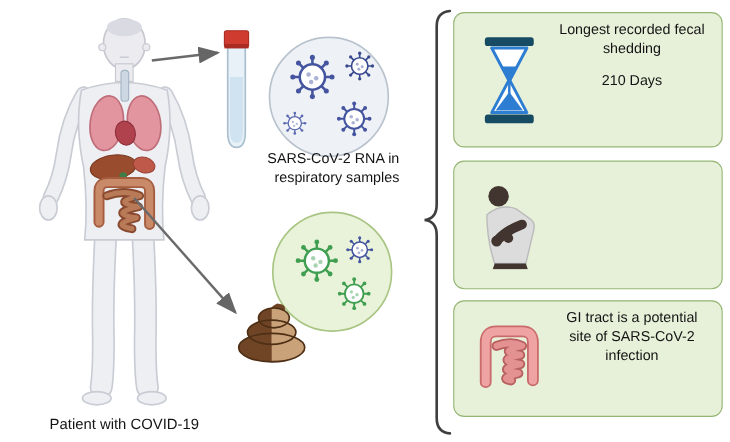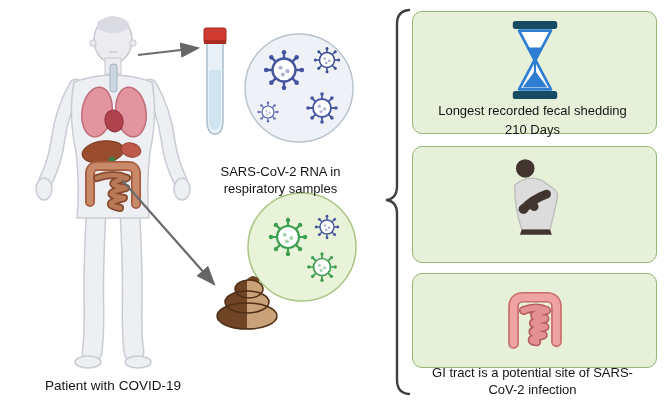--- a/index.html
+++ b/index.html
@@ -5,25 +5,25 @@
   html,body{margin:0;padding:0}
   .canvas{
     position:relative;width:664px;height:402px;background:#ffffff;
     font-family:"Liberation Sans",sans-serif;overflow:hidden;
   }
   .scene{position:absolute;left:0;top:0}
   .label{position:absolute;text-align:center;font-size:13px;color:#141414;line-height:1.28}
   .finding-box{
     position:absolute;left:412px;width:245px;box-sizing:border-box;
     background:#e7f1d9;border:1.5px solid #94b573;border-radius:10px;
-    display:flex;align-items:center;padding:6px 8px;flex-direction:column;
+    display:flex;padding:6px 8px;
   }
   .finding-icon{flex:0 0 84px;display:flex;justify-content:center;align-items:center}
   .finding-text{flex:1;text-align:center;font-size:13px;color:#141414;line-height:1.32;padding-right:4px}
-  .finding-value{margin-top:2px}
+  .finding-value{margin-top:12px}
   .finding-value:empty{display:none}
 
   
   .limb-under{stroke:#c9ccd4;stroke-width:15;fill:none;stroke-linecap:round}
   .limb-over{stroke:#edeff3;stroke-width:12;fill:none;stroke-linecap:round}
   .leg-under{stroke:#c9ccd4;stroke-width:21;fill:none;stroke-linecap:round}
   .leg-over{stroke:#edeff3;stroke-width:18;fill:none;stroke-linecap:round}
   #virus line{stroke:currentColor;stroke-width:2;stroke-linecap:round}
   #virus circle{fill:currentColor}
   #virus .vbody{fill:#ffffff;stroke:currentColor;stroke-width:2}
@@ -139,21 +139,21 @@
         <ellipse cx="249" cy="289" rx="14" ry="9" fill="#c9a27a"></ellipse>
       </g>
       <ellipse cx="247" cy="316" rx="30" ry="13" fill="none" stroke="#4e2f15" stroke-width="1.5"></ellipse>
       <ellipse cx="247" cy="302" rx="22" ry="11" fill="none" stroke="#4e2f15" stroke-width="1.5"></ellipse>
       <ellipse cx="249" cy="289" rx="14" ry="9" fill="none" stroke="#4e2f15" stroke-width="1.5"></ellipse>
     </g>
 
     <path d="M 409 10 Q 397 11 397 24 L 397 186 Q 397 199 386 200 Q 397 201 397 214 L 397 380 Q 397 393 409 394" fill="none" stroke="#3f3f3f" stroke-width="2.4" stroke-linecap="round"></path>
   </svg>
 
-  <div class="label" style="left:198px;top:164px;width:165px;">SARS-CoV-2 RNA in respiratory samples</div>
+  <div class="label" style="left:198px;top:136px;width:165px;text-align:right;">SARS-CoV-2 RNA in respiratory samples</div>
 
 
   <div class="label" style="left:13px;top:377px;width:200px;font-size:13.5px;">Patient with COVID-19</div>
 
   <div class="finding-box" style="top:11px;height:123px;">
     <div class="finding-icon">
       <svg width="48" height="80" viewBox="0 0 54 88">
         <rect x="2" y="0" width="50" height="9" rx="3" fill="#174a63"></rect>
         <rect x="2" y="79" width="50" height="9" rx="3" fill="#174a63"></rect>
         <path d="M 9 11 L 45 11 L 27 45 Z" fill="#ffffff" stroke="#2d7dd2" stroke-width="3" stroke-linejoin="round"></path>
@@ -175,21 +175,21 @@
         <circle cx="24" cy="15" r="10.5" fill="#423530"></circle>
         <path d="M 12 34 Q 26 22 42 28 L 56 38 Q 62 42 60 50 L 52 84 L 20 84 Q 12 60 12 34 Z" fill="#dcdcdc" stroke="#bcbcbc" stroke-width="1.5"></path>
         <path d="M 20 84 L 52 84 L 54 90 L 18 90 Z" fill="#423530"></path>
         <path d="M 48 44 Q 32 50 23 60" stroke="#423530" stroke-width="10" fill="none" stroke-linecap="round"></path>
         <circle cx="22" cy="61" r="5.5" fill="#423530"></circle>
         <circle cx="34" cy="58" r="5" fill="#423530"></circle>
       </svg>
     </div>
   </div>
 
-  <div class="finding-box" style="top:273px;height:95px;">
+  <div class="finding-box" style="top:273px;height:106px;">
     <div class="finding-icon">
       <svg width="70" height="66" viewBox="0 0 84 80">
         <path d="M 16 66 L 16 22 Q 16 10 28 10 L 56 10 Q 68 10 68 22 L 68 64" stroke="#c96b6b" stroke-width="13" fill="none" stroke-linecap="round"></path>
         <path d="M 16 66 L 16 22 Q 16 10 28 10 L 56 10 Q 68 10 68 22 L 68 64" stroke="#efa3a3" stroke-width="9" fill="none" stroke-linecap="round"></path>
         <path d="M 28 26 Q 44 20 56 26 Q 28 32 54 36 Q 26 42 54 46 Q 26 52 52 56 Q 30 62 44 64" stroke="#b85f5f" stroke-width="11" fill="none" stroke-linecap="round" stroke-linejoin="round"></path>
         <path d="M 28 26 Q 44 20 56 26 Q 28 32 54 36 Q 26 42 54 46 Q 26 52 52 56 Q 30 62 44 64" stroke="#e49191" stroke-width="7" fill="none" stroke-linecap="round" stroke-linejoin="round"></path>
       </svg>
     </div>
     <div class="finding-text">
       <div>GI tract is a potential site of SARS-CoV-2 infection</div>

